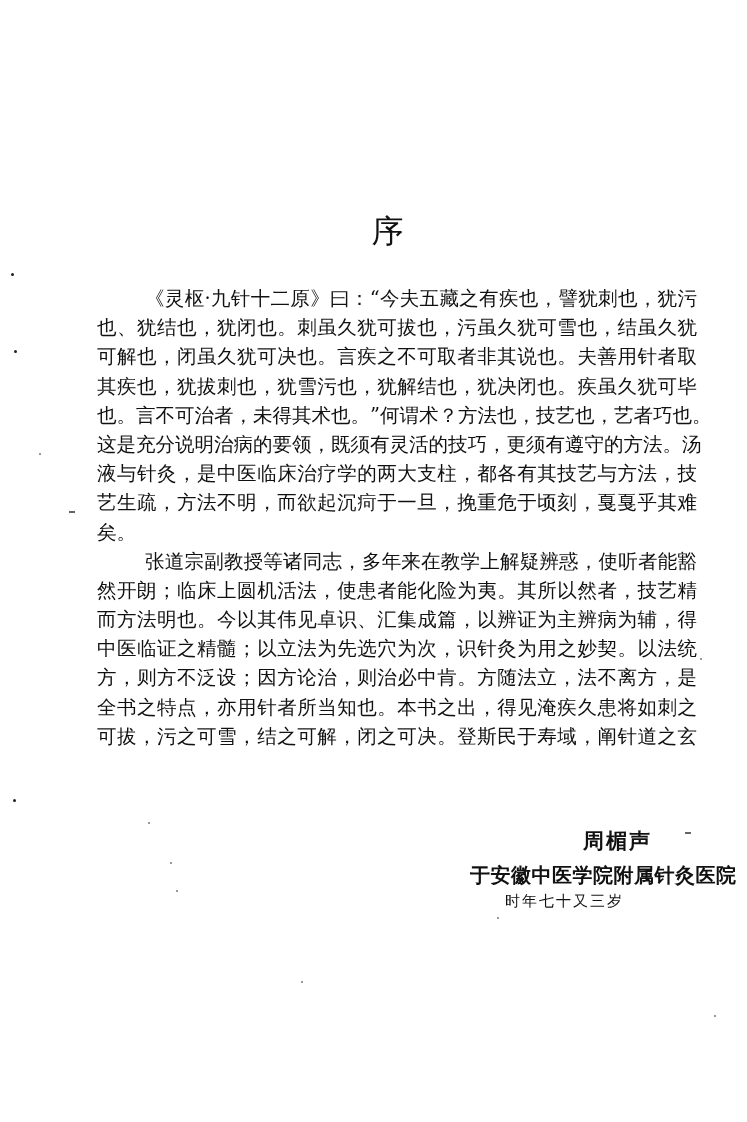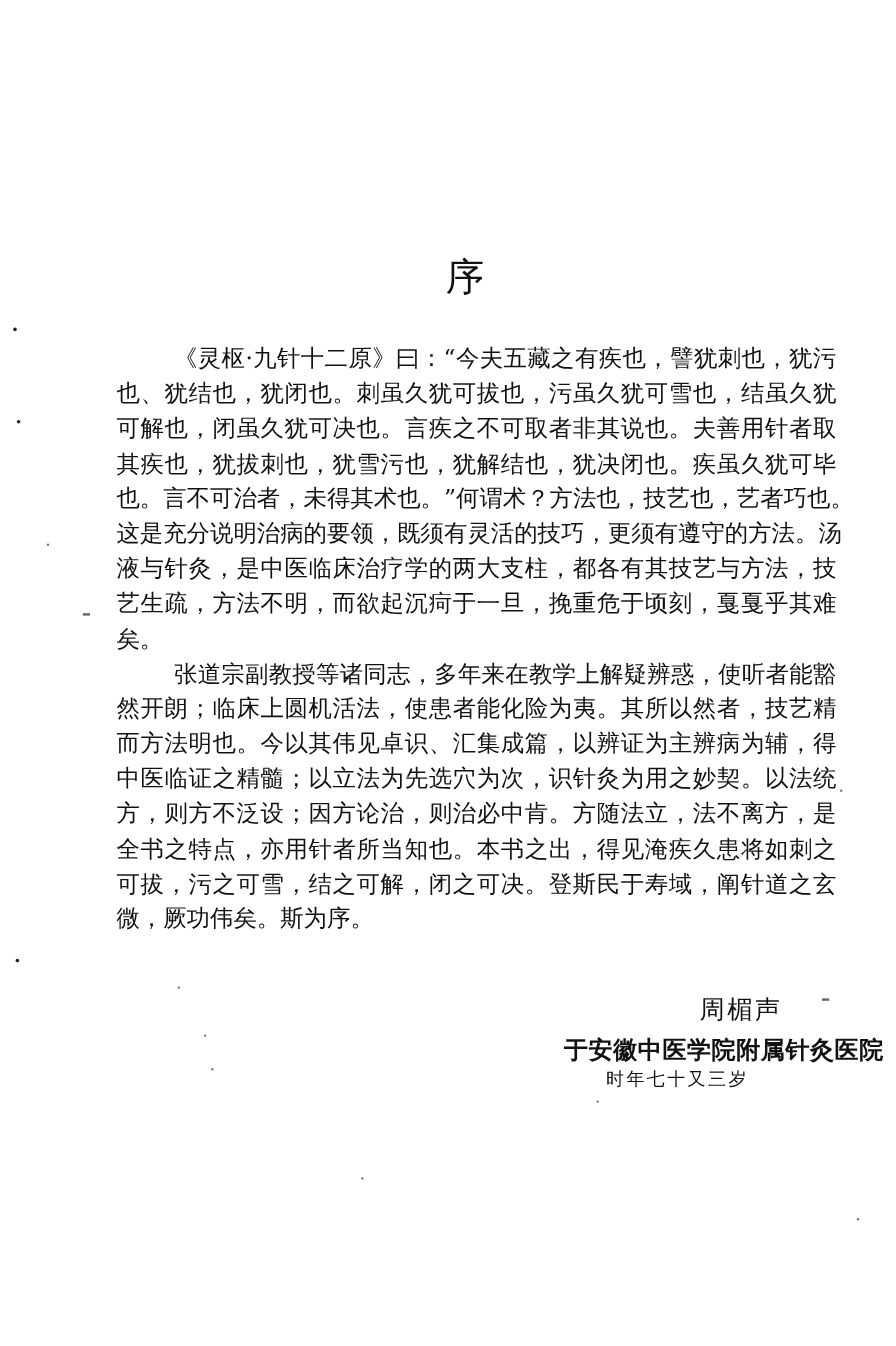--- a/index.html
+++ b/index.html
@@ -61,37 +61,38 @@
       width: 747px;
     }
     .sig-name {
       position: absolute;
       left: 583px;
       top: 0;
       font-size: 21px;
       line-height: 30px;
       letter-spacing: 2px;
       white-space: nowrap;
+      font-weight: bold;
     }
     .sig-place {
       position: absolute;
       left: 470px;
       top: 38px;
       font-family: "DejaVu Sans", "Liberation Sans", sans-serif;
       font-size: 20px;
       line-height: 22px;
       font-weight: bold;
       letter-spacing: 0.5px;
       white-space: nowrap;
     }
     .sig-age {
       position: absolute;
       left: 505px;
       top: 64px;
-      font-family: Liberation Mono, monospace;
+      font-family: Liberation Sans, sans-serif;
       font-size: 15px;
       line-height: 22px;
       letter-spacing: 2px;
       white-space: nowrap;
     }
     .speck {
       position: absolute;
       width: 3px;
       height: 3px;
       background: #222;
@@ -595,23 +596,20 @@
         <span>于</span>
         <span>寿</span>
         <span>域</span>
         <span>，</span>
         <span>阐</span>
         <span>针</span>
         <span>道</span>
         <span>之</span>
         <span>玄</span>
       </div>
-    <div class="line short">
-        <span>微，厥功伟矣。斯为序。</span>
-      </div>
   </div>
 
   <div class="signature">
     <div class="sig-name">周楣声</div>
     <div class="sig-place">于安徽中医学院附属针灸医院</div>
     <div class="sig-age">时年七十又三岁</div>
   </div>
 
   <span class="speck" style="left:11px; top:273px;"></span>
   <span class="speck" style="left:14px; top:350px;"></span>

